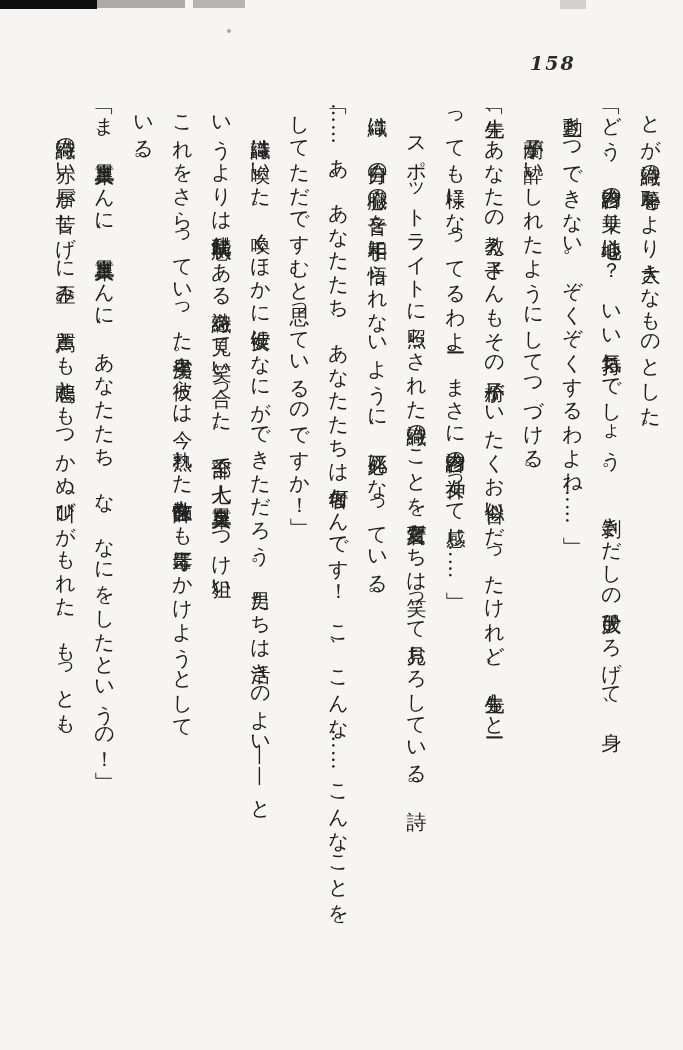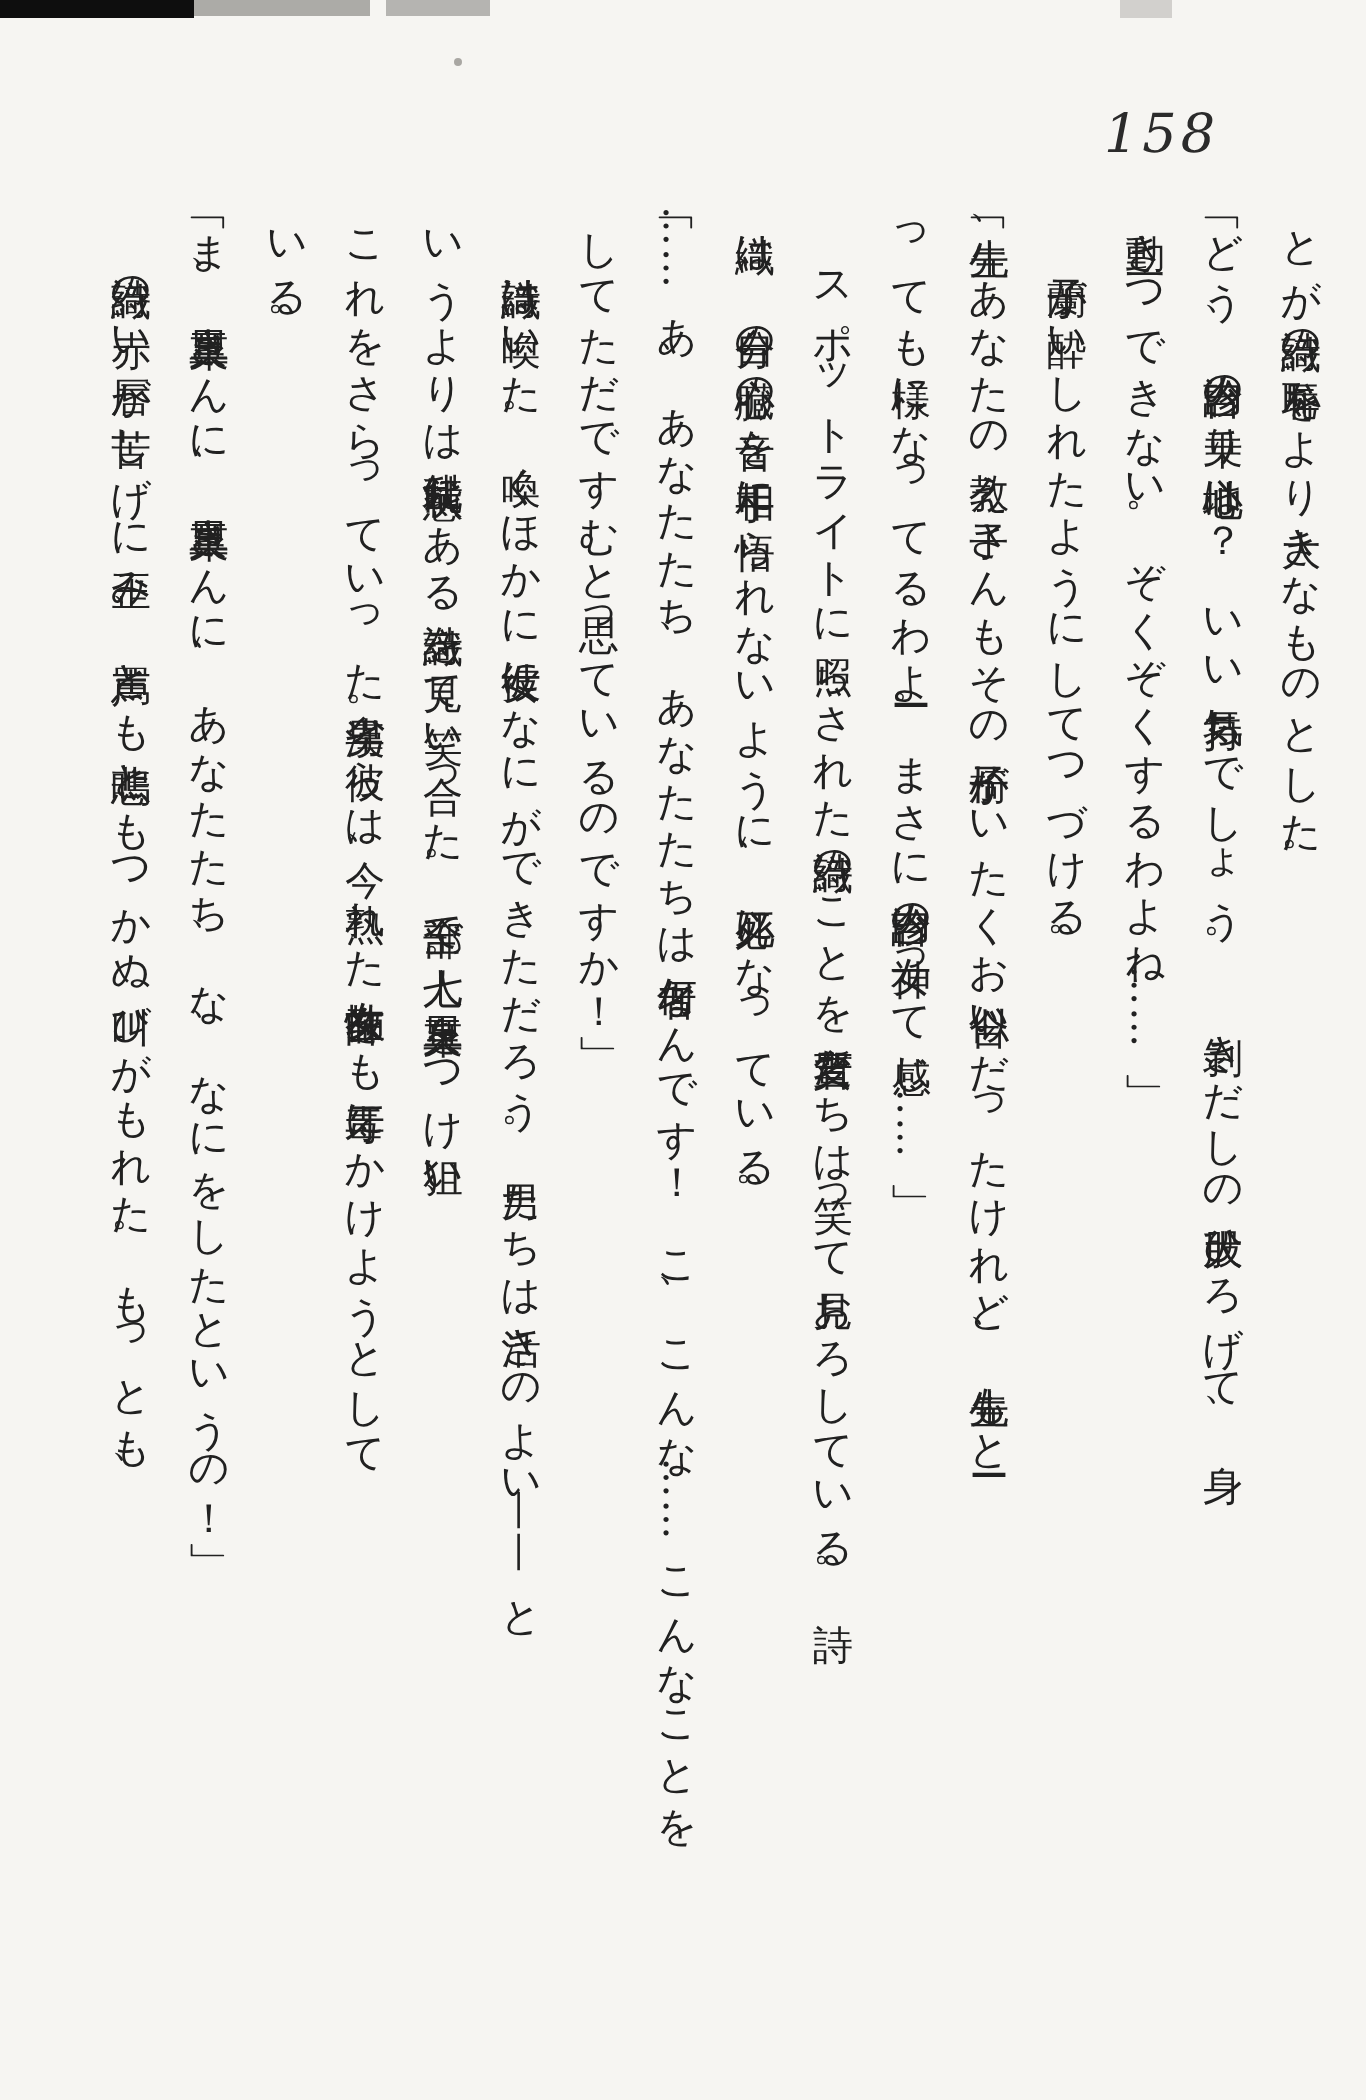--- a/index.html
+++ b/index.html
@@ -48,25 +48,26 @@
   .scan-dot {
     position: absolute;
     top: 29px; left: 227px;
     width: 4px; height: 4px;
     border-radius: 50%;
     background: #a9a7a3;
   }
   .page-number {
     position: absolute;
     top: 52px;
-    left: 552px;
-    font-size: 27px;
+    left: 530px;
+    font-size: 19px;
     font-style: italic;
     letter-spacing: 2px;
     color: #2b2b2b;
+    font-weight: bold;
   }
   .text-block {
     position: absolute;
     top: 102px;
     right: 13px;
     height: 842px;
     writing-mode: vertical-rl;
     text-orientation: mixed;
     font-size: 20px;
     color: #212121;

